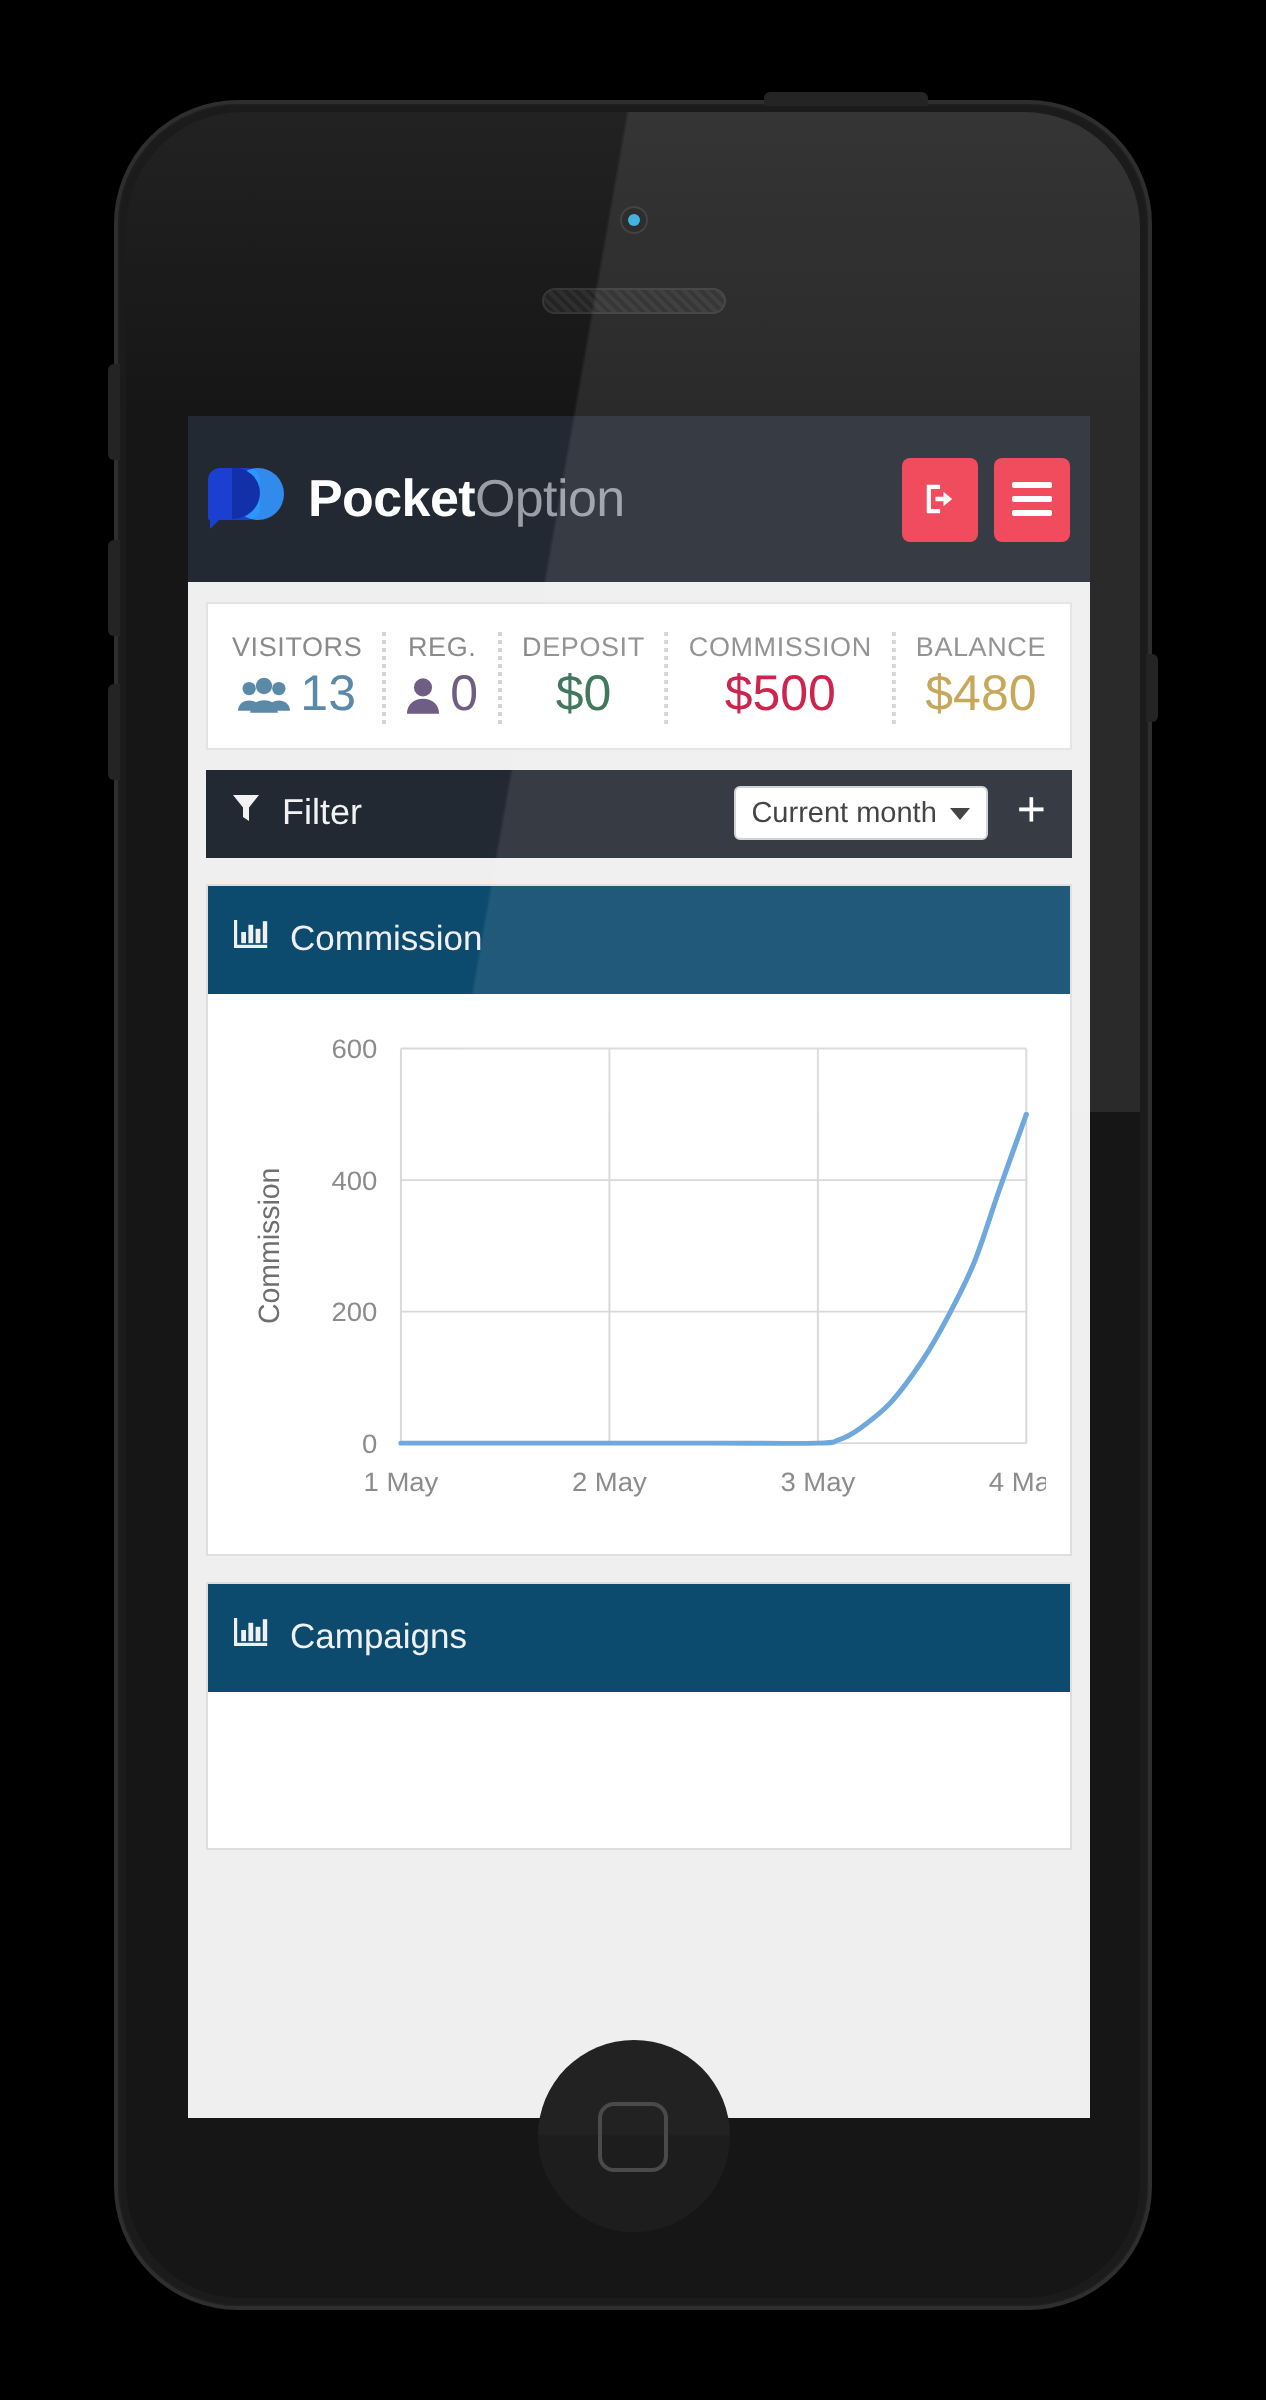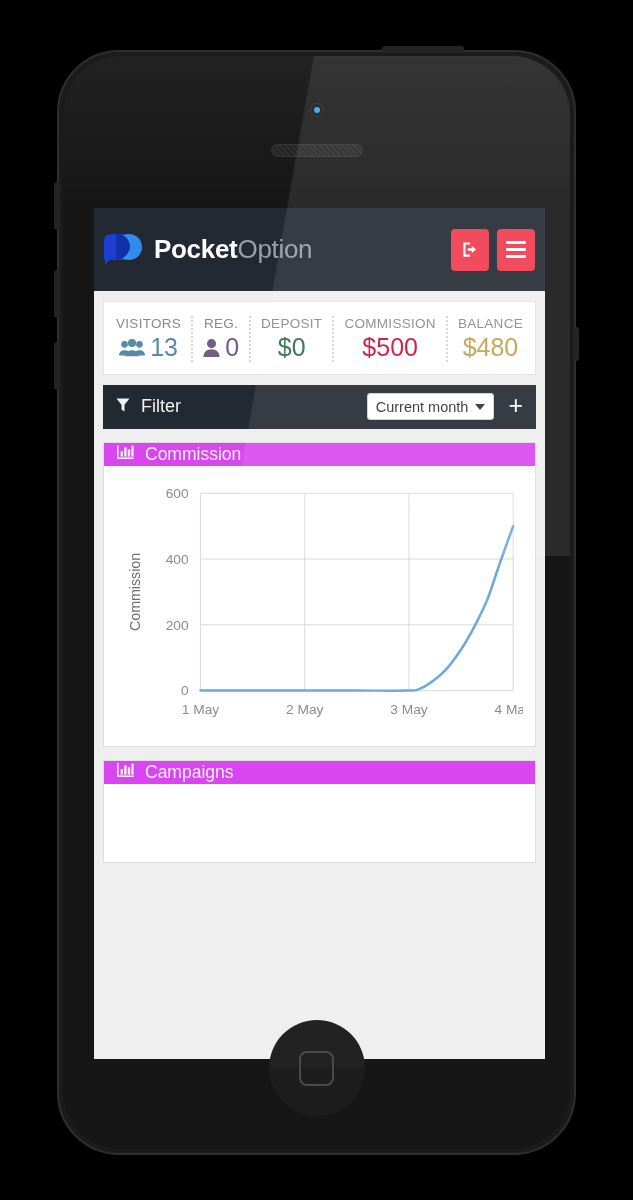--- a/index.html
+++ b/index.html
@@ -240,22 +240,22 @@
   .plus-btn {
     background: none; border: none; cursor: pointer;
     color: #fff; font-size: 25px; line-height: 1;
     padding: 0 4px 3px 4px;
     font-family: "Liberation Sans", sans-serif;
   }
 
   
   .panel { margin-top: 13px; background: #fff; border: 1px solid #dedede; }
   .panel-head {
-    background: #d946ef;
-    height: 23px;
+    background: #0c4a6e;
+    height: 54px;
     display: flex; align-items: center; gap: 11px;
     padding: 0 13px;
   }
   .panel-title { color: #f0f0f0; font-size: 17.5px; }
   .panel-body { background: #fff; }
   .panel-body.chart-body { padding: 14px 12px 8px 6px; height: 280px; }
   .panel-body.empty-body { height: 78px; }
 
   
   .chart-wrap { position: relative; width: 100%; height: 100%; }

